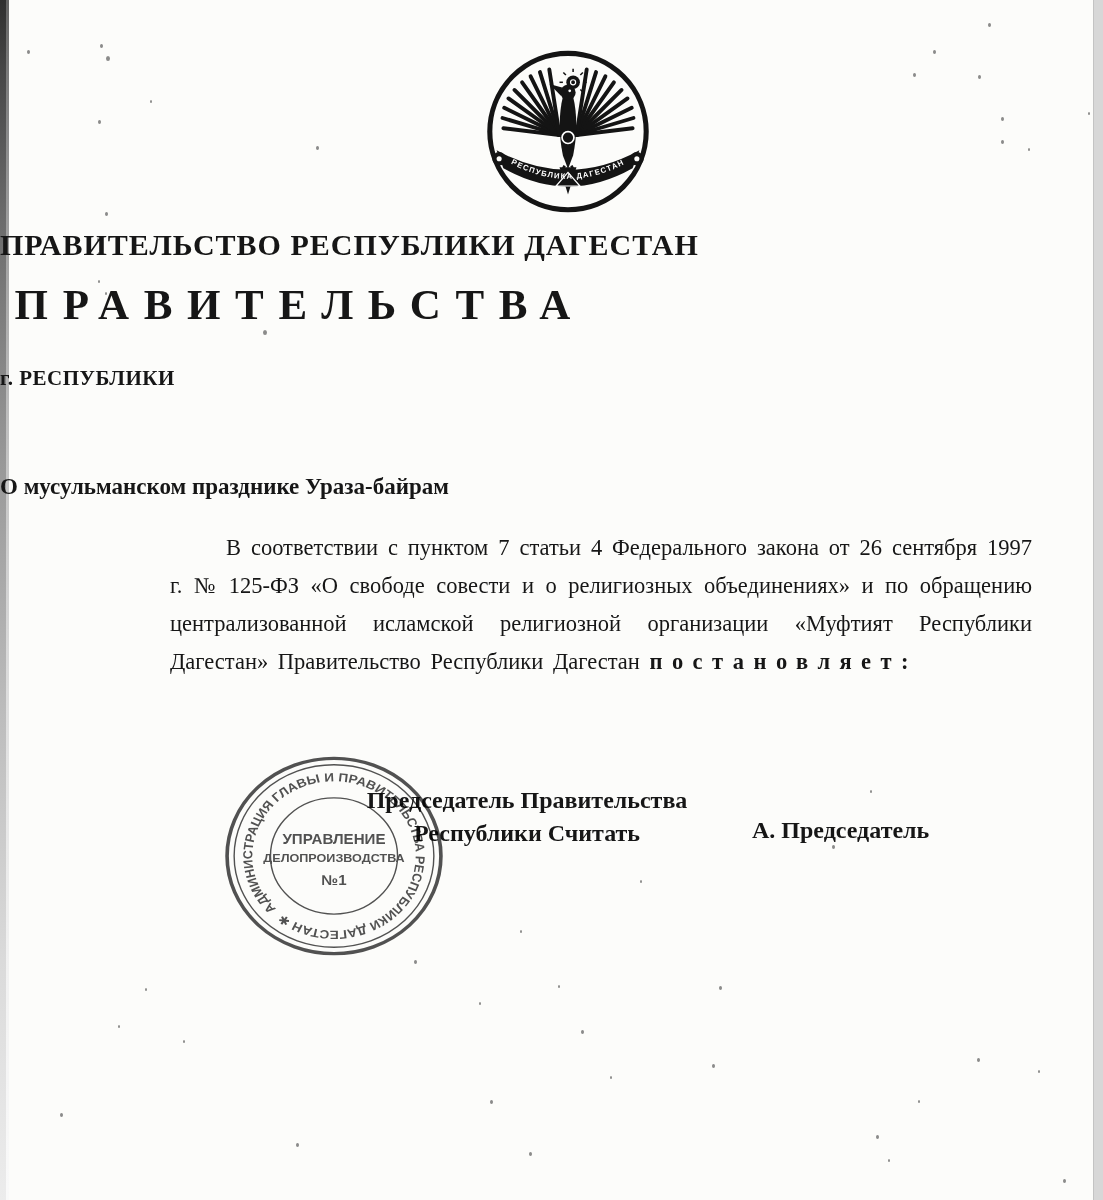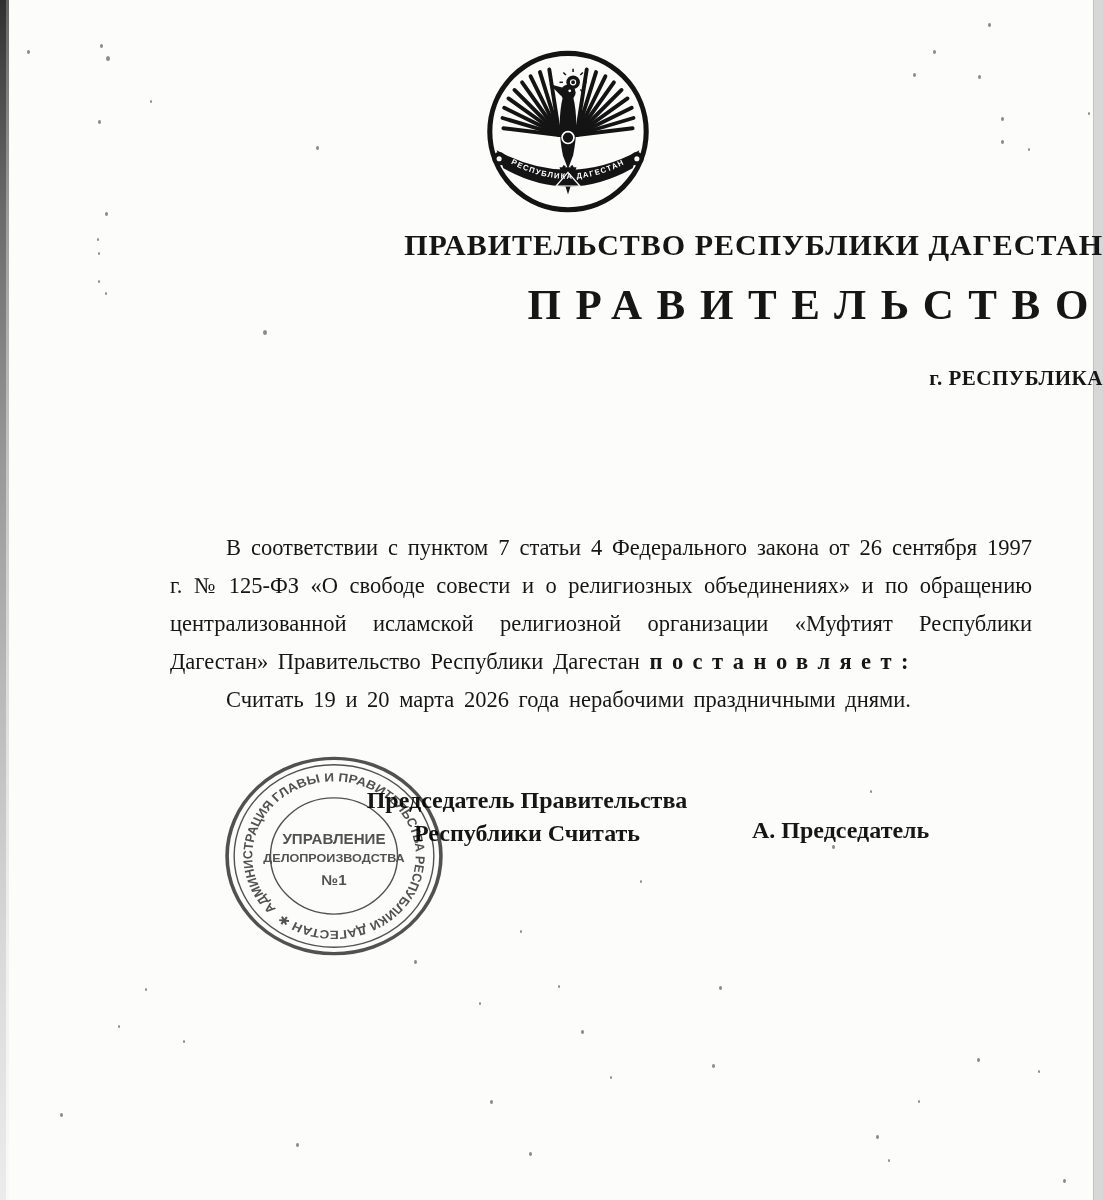--- a/index.html
+++ b/index.html
@@ -20,21 +20,21 @@
     content:"";position:absolute;right:0;top:0;width:3px;height:100%;
     background:linear-gradient(to bottom,rgba(255,255,255,.25),rgba(255,255,255,.7));
   }
   .edge-right{
     position:absolute;right:0;top:0;width:9px;height:100%;
     background:#d7d7d7;border-left:1px solid #c3c3c3;
   }
   .speckle{position:absolute;background:rgba(45,45,45,.55);border-radius:50%;}
 
   .abs{position:absolute;}
-  .centered{left:0;width:100%;text-align:right;}
+  .centered{left:0;width:100%;text-align:left;}
 
   .emblem{left:483px;top:50px;width:170px;height:165px;}
 
   .org-name{top:228px;font-size:30px;font-weight:bold;letter-spacing:1px;}
   .doc-type{top:280px;font-size:43px;font-weight:bold;letter-spacing:.34em;text-indent:.34em;}
   .date-line{top:334px;font-size:26px;font-weight:bold;}
   .city-line{top:366px;font-size:21px;font-weight:bold;letter-spacing:.5px;}
   .subject{top:474px;font-size:23px;font-weight:bold;}
 
   .body-text{top:529px;left:170px;width:862px;font-size:22.5px;line-height:38px;text-align:justify;word-spacing:4px;}
@@ -167,26 +167,26 @@
             <path id="bannerArc" d="M28,131 Q100,172 172,131"></path>
           </defs>
         <text font-size="9" fill="#fff" letter-spacing="1.5" font-weight="bold">
           <textPath href="#bannerArc" startOffset="50%" text-anchor="middle">РЕСПУБЛИКА ДАГЕСТАН</textPath>
         </text>
       </g>
     </svg>
   </div>
 
   <div class="abs centered org-name">ПРАВИТЕЛЬСТВО РЕСПУБЛИКИ ДАГЕСТАН</div>
-  <div class="abs centered doc-type">ПРАВИТЕЛЬСТВО</div>
-  <div class="abs centered city-line">г. РЕСПУБЛИКА</div>
+  <div class="abs centered doc-type">ПРАВИТЕЛЬСТВА</div>
+  <div class="abs centered city-line">г. РЕСПУБЛИКИ</div>
+  <div class="abs centered subject">О мусульманском празднике Ураза-байрам</div>
 
   <div class="abs body-text">
     <p><span>В соответствии с пунктом 7 статьи 4 Федерального закона от 26 сентября 1997 г. № 125-ФЗ «О свободе совести и о религиозных объединениях» и по обращению централизованной исламской религиозной организации «Муфтият Республики Дагестан» Правительство Республики Дагестан</span> <span class="decree-word">постановляет:</span></p>
-    <p>Считать 19 и 20 марта 2026 года нерабочими праздничными днями.</p>
   </div>
 
   <div class="abs sig-title">
     <div>Председатель Правительства</div>
     <div>Республики Считать</div>
   </div>
   <div class="abs sig-name">А. Председатель</div>
 
   <div class="abs stamp">
     <svg viewBox="0 0 230 230" preserveAspectRatio="none">

